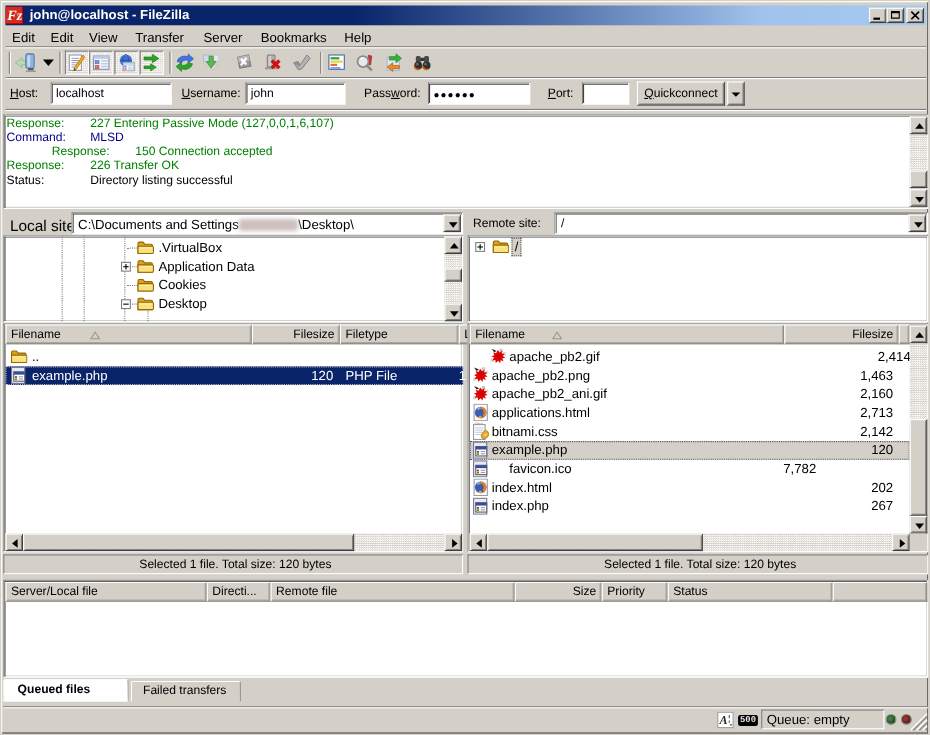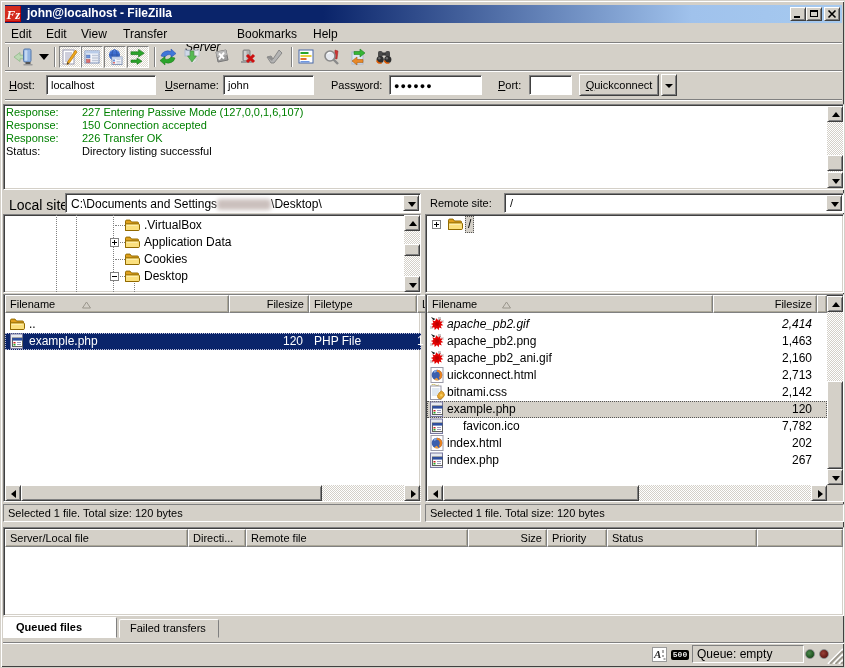--- a/index.html
+++ b/index.html
@@ -2,21 +2,21 @@
 <html><head><meta charset="utf-8">
 <style>
 html,body{margin:0;padding:0;background:#d4d0c8;}
 *{box-sizing:border-box;}
 #win{position:relative;width:845px;height:668px;background:#d4d0c8;
   font-family:"Liberation Sans",sans-serif;font-size:12px;color:#000;overflow:hidden;
   border:1px solid #d4d0c8;
   box-shadow:inset 1px 1px 0 #fff, inset -1px -1px 0 #404040;}
 .abs{position:absolute;}
 .sunken{border:1px solid;border-color:#808080 #fff #fff #808080;box-shadow:inset 1px 1px 0 #404040, inset -1px -1px 0 #d4d0c8;}
-.sunken1{border:1px solid;border-color:#808080 #fff #fff #808080;}
+.sunken1{border:1px solid;border-color:#808080 #fff #fff #808080;text-align:center;}
 .raised{border:1px solid;border-color:#fff #404040 #404040 #fff;box-shadow:inset 1px 1px 0 #d4d0c8, inset -1px -1px 0 #808080;}
 .tb{background:#fff;border:1px solid;border-color:#808080 #fff #fff #808080;box-shadow:inset 1px 1px 0 #404040;}
 .dither{background:repeating-conic-gradient(#fff 0% 25%, #d4d0c8 0% 50%);background-size:2px 2px;}
 .dither2{background:repeating-conic-gradient(#fff 0% 25%, #dcd7ce 0% 50%);background-size:2px 2px;}
 .sbbtn{position:absolute;background:#d4d0c8;border:1px solid;border-color:#fff #404040 #404040 #fff;box-shadow:inset 1px 1px 0 #d4d0c8, inset -1px -1px 0 #808080;}
 .tri{position:absolute;width:0;height:0;}
 .hdr{position:absolute;top:0;height:18px;background:#d4d0c8;border:1px solid;border-color:#fff #808080 #808080 #fff;box-shadow:inset -1px -1px 0 #aca899;padding:2px 4px 0 4px;font-size:11px;white-space:nowrap;overflow:hidden;}
 .row{position:absolute;height:17px;font-size:12px;white-space:nowrap;}
 .icon16{position:absolute;width:16px;height:16px;}
 </style></head>
@@ -42,21 +42,21 @@
 <div class="abs raised" style="left:823px;top:6px;width:16px;height:14px;background:#d4d0c8;">
       <svg width="14" height="12" style="position:absolute;left:0;top:0;">
         <path d="M3.5 2.5 L10.5 9.5 M10.5 2.5 L3.5 9.5" stroke="#000" stroke-width="1.6"></path>
       </svg>
     </div>
 
 <div class="abs" style="left:10px;top:26px;">Edit</div>
 <div class="abs" style="left:45px;top:26px;">Edit</div>
 <div class="abs" style="left:80px;top:26px;">View</div>
 <div class="abs" style="left:122px;top:26px;">Transfer</div>
-<div class="abs" style="left:184px;top:39px;font-style:italic;">Server</div>
+<div class="abs" style="left:184px;top:26px;">Server</div>
 <div class="abs" style="left:236px;top:26px;">Bookmarks</div>
 <div class="abs" style="left:312px;top:26px;">Help</div>
 <div class="abs" style="left:4px;top:41px;width:837px;height:1px;background:#808080;"></div>
 <div class="abs" style="left:4px;top:42px;width:837px;height:1px;background:#fff;"></div>
 
 <div class="abs" style="left:7px;top:46px;width:2px;height:20px;border-left:1px solid #808080;border-right:1px solid #fff;"></div>
 
 <div class="abs" style="left:12px;top:46px;width:20px;height:20px;">
 <svg width="20" height="20">
         <path d="M1 10 l6 -4.5 v2.7 h3.5 v3.6 h-3.5 v2.7 z" fill="#bcd9b4" stroke="#8fb789" stroke-width="0.8"></path>
@@ -210,21 +210,22 @@
 <div class="abs raised" style="left:578px;top:73px;width:80px;height:22px;background:#d4d0c8;font-size:11px;text-align:center;padding-top:4px;"><u>Q</u>uickconnect</div>
 <div class="abs raised" style="left:660px;top:73px;width:16px;height:22px;background:#d4d0c8;">
       <div class="tri" style="left:3px;top:9px;border-left:4px solid transparent;border-right:4px solid transparent;border-top:4px solid #000;"></div>
     </div>
 <div class="abs" style="left:4px;top:98px;width:837px;height:1px;background:#808080;"></div>
 <div class="abs" style="left:4px;top:99px;width:837px;height:1px;background:#fff;"></div>
 
 <div class="abs sunken" style="left:2px;top:103px;width:841px;height:86px;background:#fff;">
 <div class="abs" style="left:2px;top:1px;font-size:11px;line-height:13px;">
 <div style="color:#008000;"><span style="display:inline-block;width:76px;">Response:</span>227 Entering Passive Mode (127,0,0,1,6,107)</div>
-<div style="color:#008000;"><span style="display:inline-block;width:76px;">Response:</span>150 Connection accepted</div>
+<div style="color:#00008b;"><span style="display:inline-block;width:76px;">Command:</span>MLSD</div>
+<div style="color:#008000;margin-left:41px;"><span style="display:inline-block;width:76px;">Response:</span>150 Connection accepted</div>
 <div style="color:#008000;"><span style="display:inline-block;width:76px;">Response:</span>226 Transfer OK</div>
 <div style="color:#000;"><span style="display:inline-block;width:76px;">Status:</span>Directory listing successful</div>
 </div>
 
 <div class="abs dither" style="left:823px;top:1px;width:16px;height:82px;"></div>
 <div class="sbbtn" style="left:823px;top:1px;width:16px;height:16px;">
         <div class="tri" style="left:4px;top:5px;border-left:4px solid transparent;border-right:4px solid transparent;border-bottom:5px solid #000;"></div>
       </div>
 <div class="sbbtn" style="left:823px;top:50px;width:16px;height:16px;"></div>
 <div class="sbbtn" style="left:823px;top:67px;width:16px;height:16px;">
@@ -355,21 +356,21 @@
 </div>
 <div class="abs sunken1" style="left:2px;top:503px;width:418px;height:18px;background:#d4d0c8;font-size:11px;padding:2px 0 0 4px;">Selected 1 file. Total size: 120 bytes</div>
 
 <div class="abs sunken" style="left:424px;top:293px;width:419px;height:208px;background:#fff;">
  <div class="hdr" style="left:1px;width:286px;">Filename<svg width="9" height="8" style="position:absolute;left:74px;top:5px;">
           <path d="M4.5 1 L8.5 7 H0.5 Z" fill="#d4d0c8" stroke="#9a968c"></path>
         </svg></div>
  <div class="hdr" style="left:287px;width:104px;text-align:right;">Filesize</div>
  <div class="hdr" style="left:391px;width:10px;"></div>
 
- <div class="row" style="left:1px;top:21px;width:400px;font-style:italic;">
+ <div class="row" style="left:17px;top:21px;width:400px;">
    <div class="icon16" style="left:2px;top:0px;"><svg width="16" height="16">
             <rect x="9" y="1" width="3" height="3" fill="#c8c8c8"></rect>
             <rect x="12" y="4" width="3" height="3" fill="#e0e0e0"></rect>
             <rect x="1" y="10" width="3" height="3" fill="#d8d8d8"></rect>
             <path d="M2 1 l4.5 2 -2.2 1.2 z" fill="#1a1a1a"></path>
             <path d="M7.5 2.2 l1.8 2.2 2.2 -1.6 -0.4 2.6 2.8 0.2 -1.8 2 2.2 1.6 -2.7 0.6 1.2 2.6 -2.7 -1 -0.4 2.8 -1.8 -2.2 -2.2 2 -0.4 -2.7 -2.7 0.4 1.5 -2.6 -2.3 -1.2 2.6 -1 -1 -2.6 2.6 0.9 z" fill="#e20202"></path>
             <circle cx="8.2" cy="8" r="2" fill="#c00000"></circle>
           </svg></div>
    <div class="abs" style="left:20px;top:1px;">apache_pb2.gif</div>
    <div class="abs" style="left:285px;top:1px;width:100px;text-align:right;">2,414</div>
@@ -399,21 +400,21 @@
    <div class="abs" style="left:285px;top:1px;width:100px;text-align:right;">2,160</div>
  </div>
  <div class="row" style="left:1px;top:72px;width:400px;">
    <div class="icon16" style="left:2px;top:0px;"><svg width="16" height="16">
             <rect x="2" y="0.5" width="12" height="15" fill="#fff" stroke="#9a9aa8"></rect>
             <circle cx="8" cy="8" r="5.3" fill="#3a5fae"></circle>
             <path d="M8 2.7 a5.3 5.3 0 0 1 5.3 5.3 a5.3 5.3 0 0 1 -2.5 4.5 l-1 -2 a3 3 0 0 0 1 -2.5 a3.4 3.4 0 0 0 -3.3 -3.3 z" fill="#e8821f"></path>
             <path d="M5 12.6 a5.3 5.3 0 0 0 5 0.6 l-2.2 -2.4 z" fill="#f0a040"></path>
             <path d="M4.5 4.5 a4 4 0 0 1 3 -1.4 l0.3 1.4 a8 8 0 0 0 -2.2 1.6 z" fill="#88a8dd"></path>
           </svg></div>
-   <div class="abs" style="left:20px;top:1px;">uickconnect.html</div>
+   <div class="abs" style="left:20px;top:1px;">applications.html</div>
    <div class="abs" style="left:285px;top:1px;width:100px;text-align:right;">2,713</div>
  </div>
  <div class="row" style="left:1px;top:89px;width:400px;">
    <div class="icon16" style="left:2px;top:0px;"><svg width="16" height="16">
             <path d="M2.5 1 q2 -1.4 3.8 0 q1.8 1.2 3.6 0" stroke="#c8b860" fill="none"></path>
             <rect x="1.5" y="2" width="10.5" height="13.5" fill="#fff" stroke="#9a9aa8"></rect>
             <path d="M3 5 h7.5 M3 7 h7.5 M3 9 h7.5 M3 11 h5" stroke="#b8cce0" stroke-width="0.9"></path>
             <path d="M10.5 8.5 l2 -1.5 2 1.5 1 2.5 -1.5 2.5 -2.5 1.5 -2.5 -1 -0.5 -2.5 z" fill="#e8a832" stroke="#b87b10" stroke-width="0.8"></path>
             <circle cx="12.3" cy="11.3" r="1.2" fill="#f6d060"></circle>
           </svg></div>
@@ -438,21 +439,21 @@
    <div class="icon16" style="left:2px;top:0px;"><svg width="16" height="16">
             <rect x="1.5" y="1" width="12" height="14.5" fill="#e8eaf0" stroke="#7878a0"></rect>
             <rect x="3.5" y="5" width="10" height="8.5" fill="#fff" stroke="#606060"></rect>
             <rect x="3.5" y="5" width="10" height="2.6" fill="#2f4f9f"></rect>
             <rect x="4.5" y="9" width="2" height="1.5" fill="#cc2222"></rect>
             <rect x="4.5" y="11" width="2" height="1.5" fill="#22aa22"></rect>
             <rect x="8" y="9" width="4" height="1" fill="#9a9ab8"></rect>
             <rect x="8" y="11" width="4" height="1" fill="#9a9ab8"></rect>
           </svg></div>
    <div class="abs" style="left:36px;top:1px;">favicon.ico</div>
-   <div class="abs" style="left:285px;top:1px;width:100px;text-align:right;">7,782</div>
+   <div class="abs" style="left:285px;top:1px;width:100px;">7,782</div>
  </div>
  <div class="row" style="left:1px;top:140px;width:400px;">
    <div class="icon16" style="left:2px;top:0px;"><svg width="16" height="16">
             <rect x="2" y="0.5" width="12" height="15" fill="#fff" stroke="#9a9aa8"></rect>
             <circle cx="8" cy="8" r="5.3" fill="#3a5fae"></circle>
             <path d="M8 2.7 a5.3 5.3 0 0 1 5.3 5.3 a5.3 5.3 0 0 1 -2.5 4.5 l-1 -2 a3 3 0 0 0 1 -2.5 a3.4 3.4 0 0 0 -3.3 -3.3 z" fill="#e8821f"></path>
             <path d="M5 12.6 a5.3 5.3 0 0 0 5 0.6 l-2.2 -2.4 z" fill="#f0a040"></path>
             <path d="M4.5 4.5 a4 4 0 0 1 3 -1.4 l0.3 1.4 a8 8 0 0 0 -2.2 1.6 z" fill="#88a8dd"></path>
           </svg></div>
    <div class="abs" style="left:20px;top:1px;">index.html</div>

